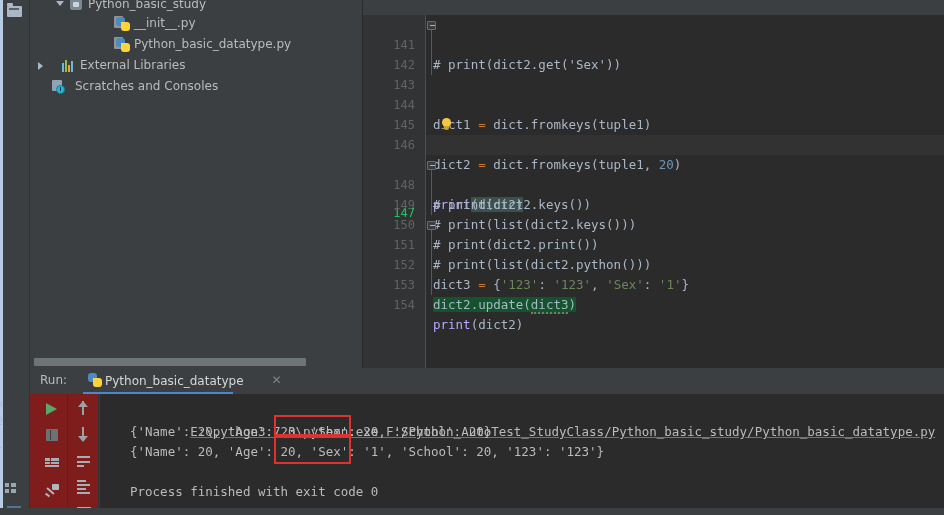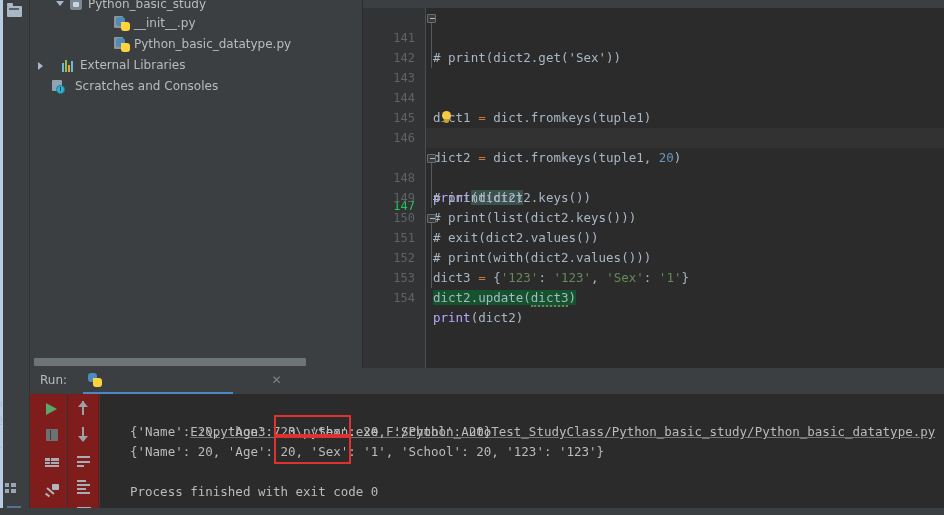--- a/index.html
+++ b/index.html
@@ -245,21 +245,21 @@
   .pane-divider-v {
     position: absolute;
     left: 362px; top: 0;
     width: 1px; height: 368px;
     background: #2b2b2b;
   }
 
   
   .editor {
     position: absolute;
-    left: 363px; top: 8px;
+    left: 363px; top: 15px;
     width: 581px; height: 368px;
     background: #2b2b2b;
     overflow: hidden;
     font-family: "DejaVu Sans Mono", "Liberation Mono", monospace;
   }
   .gutter {
     position: absolute;
     left: 0; top: 0;
     width: 62px; height: 368px;
     background: #313335;
@@ -647,26 +647,26 @@
       <div class="fold-mark" style="top:146px;"></div>
       <div class="fold-line" style="top:155px; height:45px;"></div>
 
       <div class="cl" style="top:160px;">
         <span class="lnum">149</span>
         <span class="ctext cmt"># print(list(dict2.keys()))</span>
       </div>
 
       <div class="cl" style="top:180px;">
         <span class="lnum">150</span>
-        <span class="ctext cmt"># exit(dict2.values())</span>
+        <span class="ctext cmt"># print(dict2.print())</span>
       </div>
 
       <div class="cl" style="top:200px;">
         <span class="lnum">151</span>
-        <span class="ctext cmt"># print(with(dict2.values()))</span>
+        <span class="ctext cmt"># print(list(dict2.python()))</span>
       </div>
       <div class="fold-mark" style="top:206px;"></div>
       <div class="fold-line" style="top:215px; height:65px;"></div>
 
       <div class="cl" style="top:220px;">
         <span class="lnum">152</span>
         <span class="ctext">dict3 <span class="kw">=</span> {<span class="str">'123'</span>: <span class="str">'123'</span>, <span class="str">'Sex'</span>: <span class="str">'1'</span>}</span>
       </div>
 
       <div class="cl" style="top:240px;">
@@ -684,20 +684,21 @@
 
   <div class="run-panel">
 
     <div class="run-header">
       <span class="run-label">Run:</span>
 
       <div class="run-tab-pyicon">
         <span class="pb"></span>
           <span class="py"></span>
       </div>
+      <div class="run-tab">Python_basic_datatype</div>
       <div class="run-tab-close">✕</div>
       <div class="run-tab-underline"></div>
     </div>
 
     <div class="run-toolbar-a">
       <div class="tb-btn" style="top:4px;">
         <span class="ic-run"></span>
       </div>
       <div class="tb-btn" style="top:30px;">
         <span class="ic-stop"></span>

